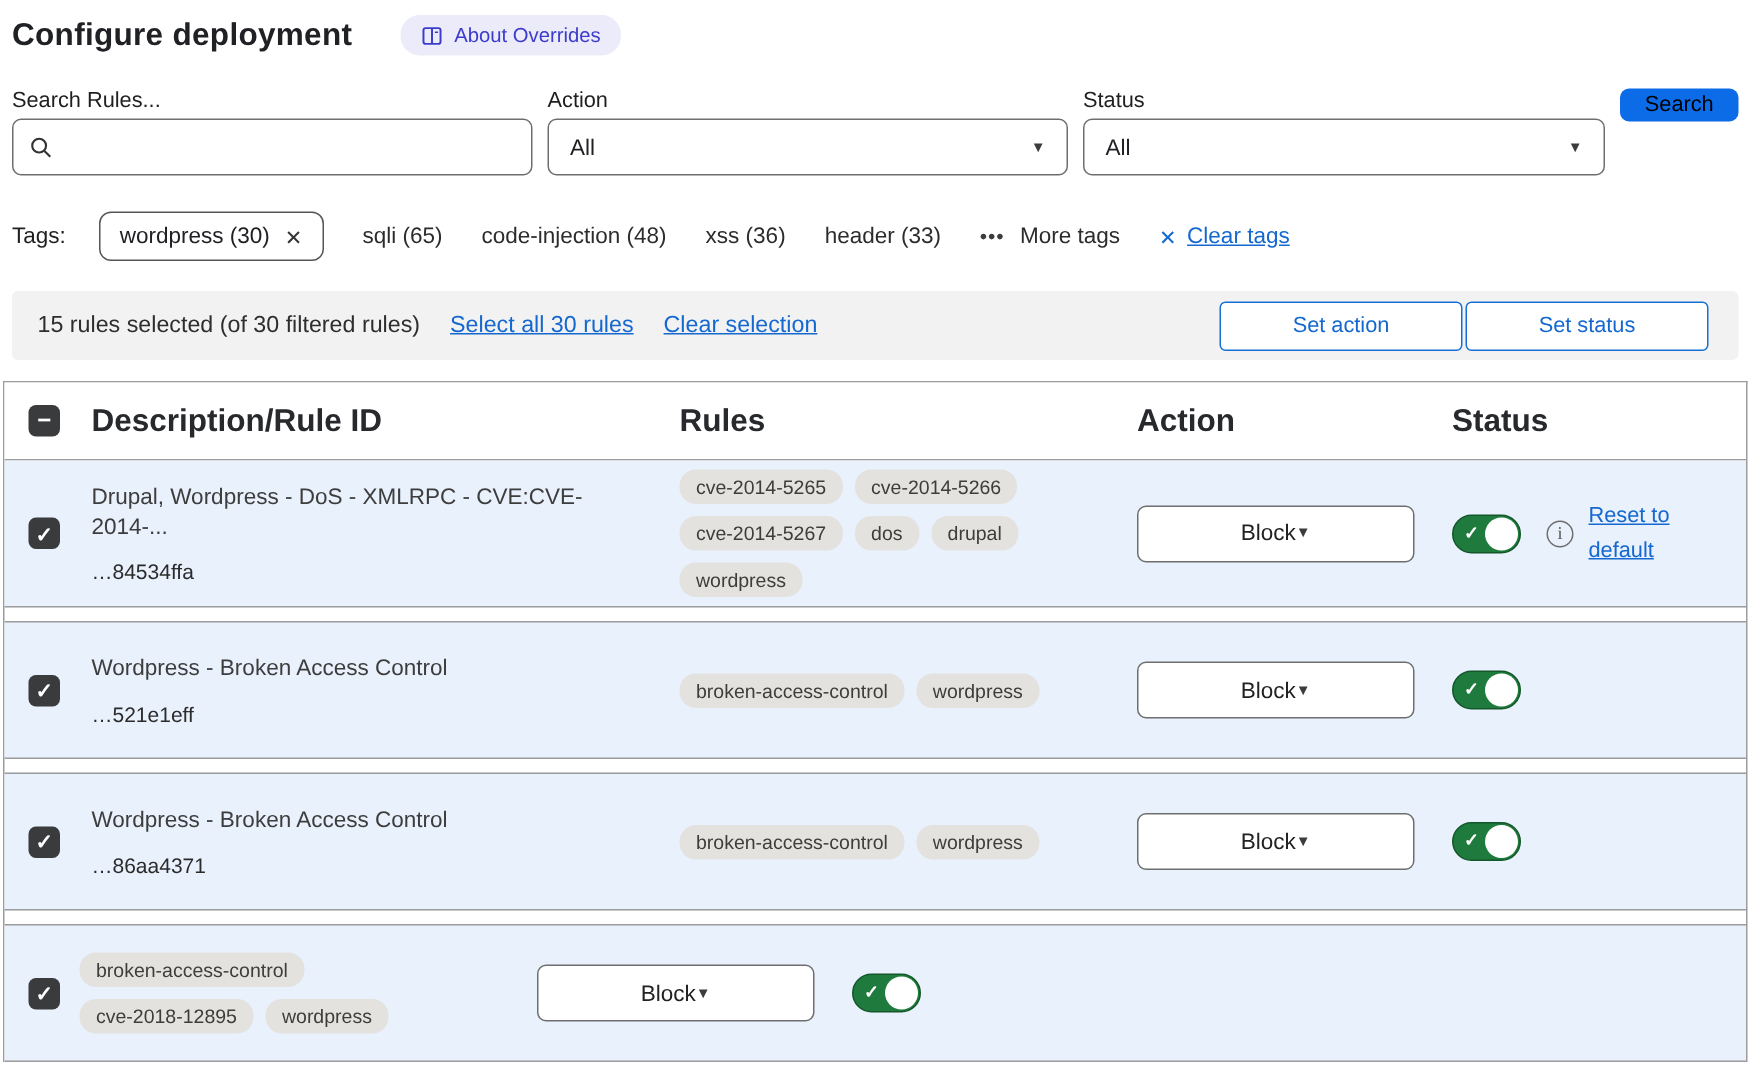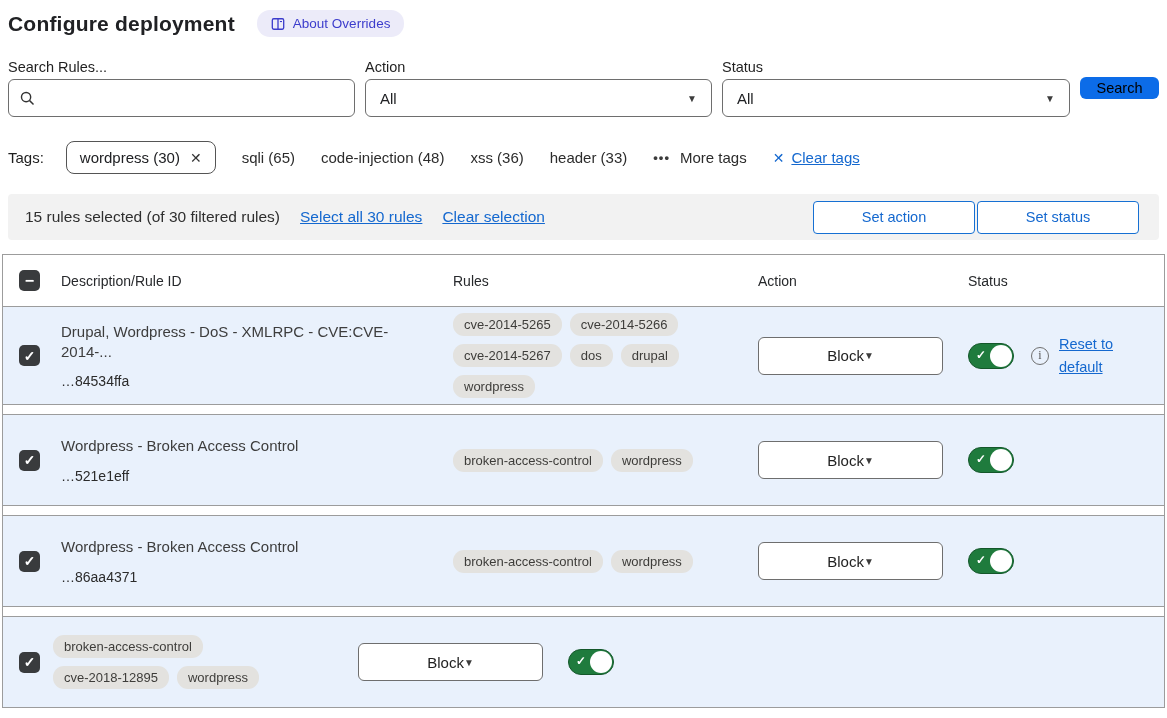--- a/index.html
+++ b/index.html
@@ -7,27 +7,27 @@
     --toggle-green-border:#14572a; --row-blue:#e9f1fc; --badge-bg:#ecebf9;
     --badge-text:#3c3ccc; --pill-bg:#e3e2df; --border-gray:#9c9c9c;
     --input-border:#6e6e6e; --text-dark:#202124; --text-mid:#3d3d3d;
   }
   *{box-sizing:border-box;margin:0;padding:0}
   html,body{width:1167px;height:718px;overflow:hidden;background:#fff;
     font-family:"Liberation Sans",sans-serif;color:var(--text-dark)}
   .page{padding:10px 8px 0 8px;height:100%}
 
   
-  .page-head{display:flex;align-items:center;gap:22px;margin-bottom:22px}
+  .page-head{display:flex;align-items:center;gap:32px;margin-bottom:22px}
   .page-title{font-size:21px;font-weight:700;letter-spacing:.2px}
   .about-badge{display:inline-flex;align-items:center;gap:8px;background:var(--badge-bg);
     color:var(--badge-text);font-size:13.5px;padding:6px 14px;border-radius:13px;cursor:pointer}
 
   
-  .filters{display:flex;align-items:center;gap:10px;margin-bottom:24px}
+  .filters{display:flex;align-items:flex-start;gap:10px;margin-bottom:24px}
   .field{display:flex;flex-direction:column;gap:4px}
   .field-label{font-size:14.5px;color:#1f1f1f}
   .text-input,.select{height:38px;border:1px solid var(--input-border);border-radius:6px;background:#fff}
   .search-wrap{width:347px;display:flex;align-items:center;padding:0 10px;gap:8px}
   .search-wrap input{border:none;outline:none;flex:1;font-size:15px;height:100%;min-width:0}
   .select{display:flex;align-items:center;justify-content:space-between;
     padding:0 14px;font-size:15px;cursor:pointer}
   .sel-action{width:347px}.sel-status{width:348px}
   .caret{font-size:10px;color:#3c3c3c}
   .search-btn{height:22px;width:82px;background:var(--accent-blue);color:#000000;border:none;
@@ -52,21 +52,21 @@
   .sel-summary{color:#2e2e2e;margin-right:20px}
   .sel-link{color:var(--link-blue);text-decoration:underline;margin-right:20px;cursor:pointer}
   .bar-buttons{margin-left:auto;display:flex;gap:2px}
   .outline-btn{width:162px;height:33px;background:#fff;border:1px solid #1670d3;border-radius:4px;
     color:var(--link-blue);font-size:14.5px;font-family:inherit;cursor:pointer}
 
   
   .rules-table{margin:0 -6px;border-left:1px solid var(--border-gray);
     border-right:1px solid var(--border-gray);border-top:1px solid var(--border-gray)}
   .thead{display:flex;align-items:center;height:52px;background:#fff;
-    border-bottom:1px solid var(--border-gray);font-size:14px;font-weight:400;color:#27292c}
+    border-bottom:1px solid var(--border-gray);font-size:21px;font-weight:700;color:#27292c}
   .col-check{width:50px;flex:0 0 50px;padding-left:16px}
   .col-desc{width:400px;flex:0 0 400px;padding-left:8px;padding-right:16px}
   .col-tags{width:300px;flex:0 0 300px}
   .col-action{width:210px;flex:0 0 210px;padding-left:5px}
   .col-status{flex:1;display:flex;align-items:center;padding-left:5px}
   .thead .col-status{display:block}
 
   .row{display:flex;align-items:center;background:var(--row-blue);
     border-bottom:1px solid var(--border-gray);padding:6px 0;min-height:92px}
   .row + .row{margin-top:9px;border-top:1px solid var(--border-gray)}

